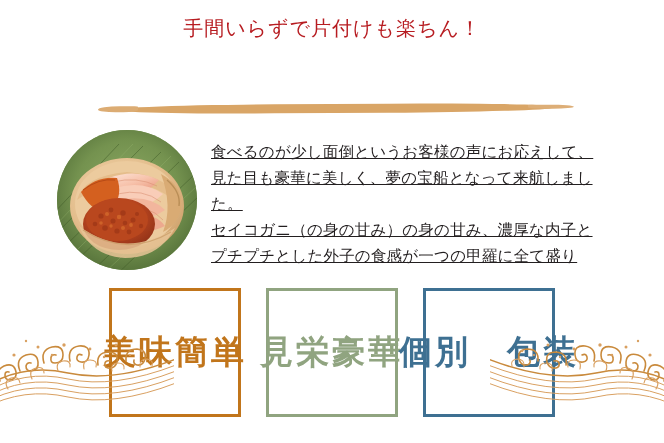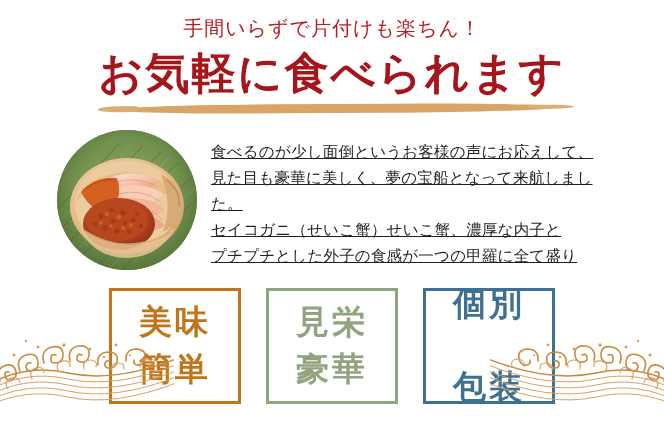--- a/index.html
+++ b/index.html
@@ -115,27 +115,27 @@
     position: absolute;
     top: 288px;
     left: 0;
     width: 664px;
     height: 115px;
   }
   .feature-box {
     position: absolute;
     top: 0;
     width: 132px;
-    height: 116px;
+    height: 129px;
     border-style: solid;
     border-width: 3px;
     background: #ffffff;
     box-sizing: border-box;
     display: flex;
-    flex-direction: column;
+    flex-direction: row;
     align-items: center;
     justify-content: center;
   }
   .feature-box .line {
     font-size: 33px;
     font-weight: bold;
     line-height: 47px;
     letter-spacing: 3px;
     white-space: nowrap;
   }
@@ -158,21 +158,20 @@
   .wave-right { right: -6px; transform: scaleX(-1); }
   .wave svg { display: block; width: 180px; height: 96px; }
 </style>
 </head>
 <body>
 
 <div id="banner">
 
   <div class="subheadline">手間いらずで片付けも楽ちん！</div>
 
-  <div class="headline">お気軽に食べられます</div>
 
   <div class="brush-underline"></div>
 
   <div class="product-photo">
     <svg viewBox="0 0 140 140">
       <defs>
         <radialGradient id="leafG" cx="50%" cy="45%" r="62%">
           <stop offset="0%" stop-color="#8fab66"></stop>
           <stop offset="60%" stop-color="#74924f"></stop>
           <stop offset="100%" stop-color="#4f6b35"></stop>
@@ -257,21 +256,21 @@
       </g>
 
       <path d="M22 96 q46 34 96 2 q-16 30 -50 30 q-34 -2 -46 -32 z" fill="#e8c496" opacity="0.85"></path>
       <path d="M26 100 q44 28 88 2" stroke="#c79a64" stroke-width="1.2" fill="none" opacity="0.7"></path>
     </svg>
   </div>
 
   <div class="body-copy">
     <p>食べるのが少し面倒というお客様の声にお応えして、</p>
     <p>見た目も豪華に美しく、夢の宝船となって来航しました。</p>
-    <p>セイコガニ（せいこ蟹）せいこ蟹、濃厚な内子と</p>
+    <p>セイコガニ（の身の甘み）の身の甘み、濃厚な内子と</p>
     <p>プチプチとした外子の食感が一つの甲羅に全て盛り</p>
   </div>
 
   <div class="feature-row">
 
     <div class="feature-box box-1">
       <span class="line">美味</span>
       <span class="line">簡単</span>
     </div>
 

